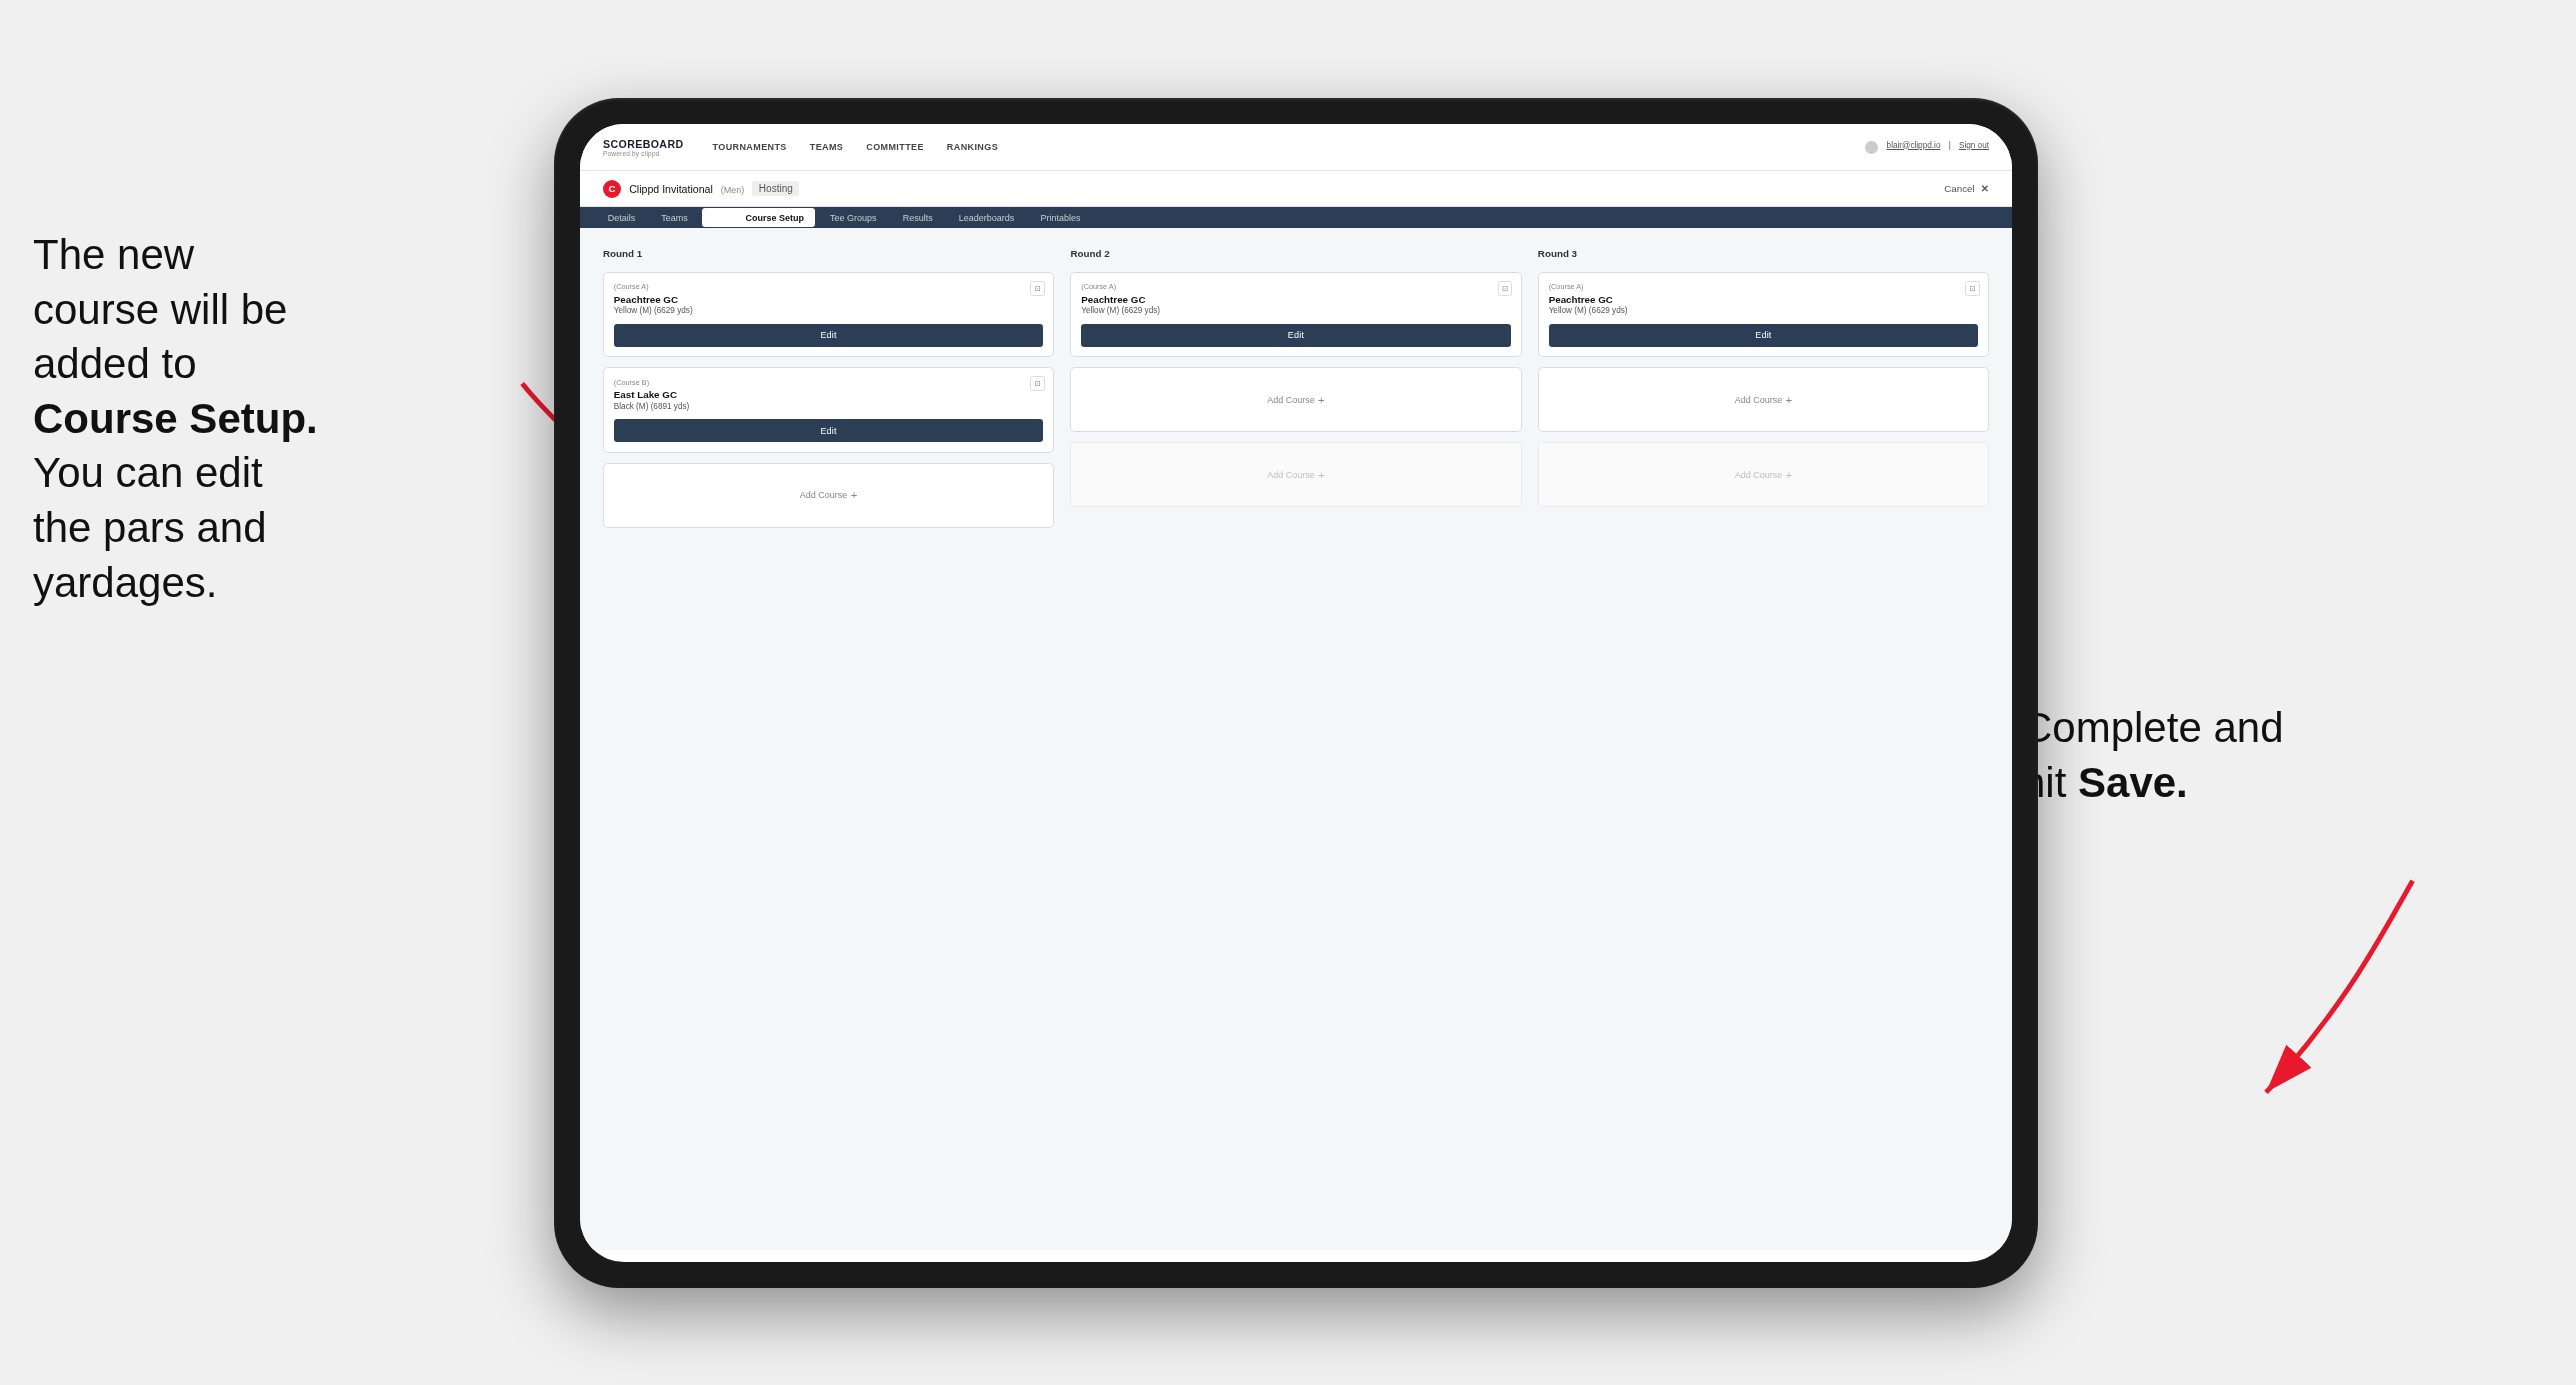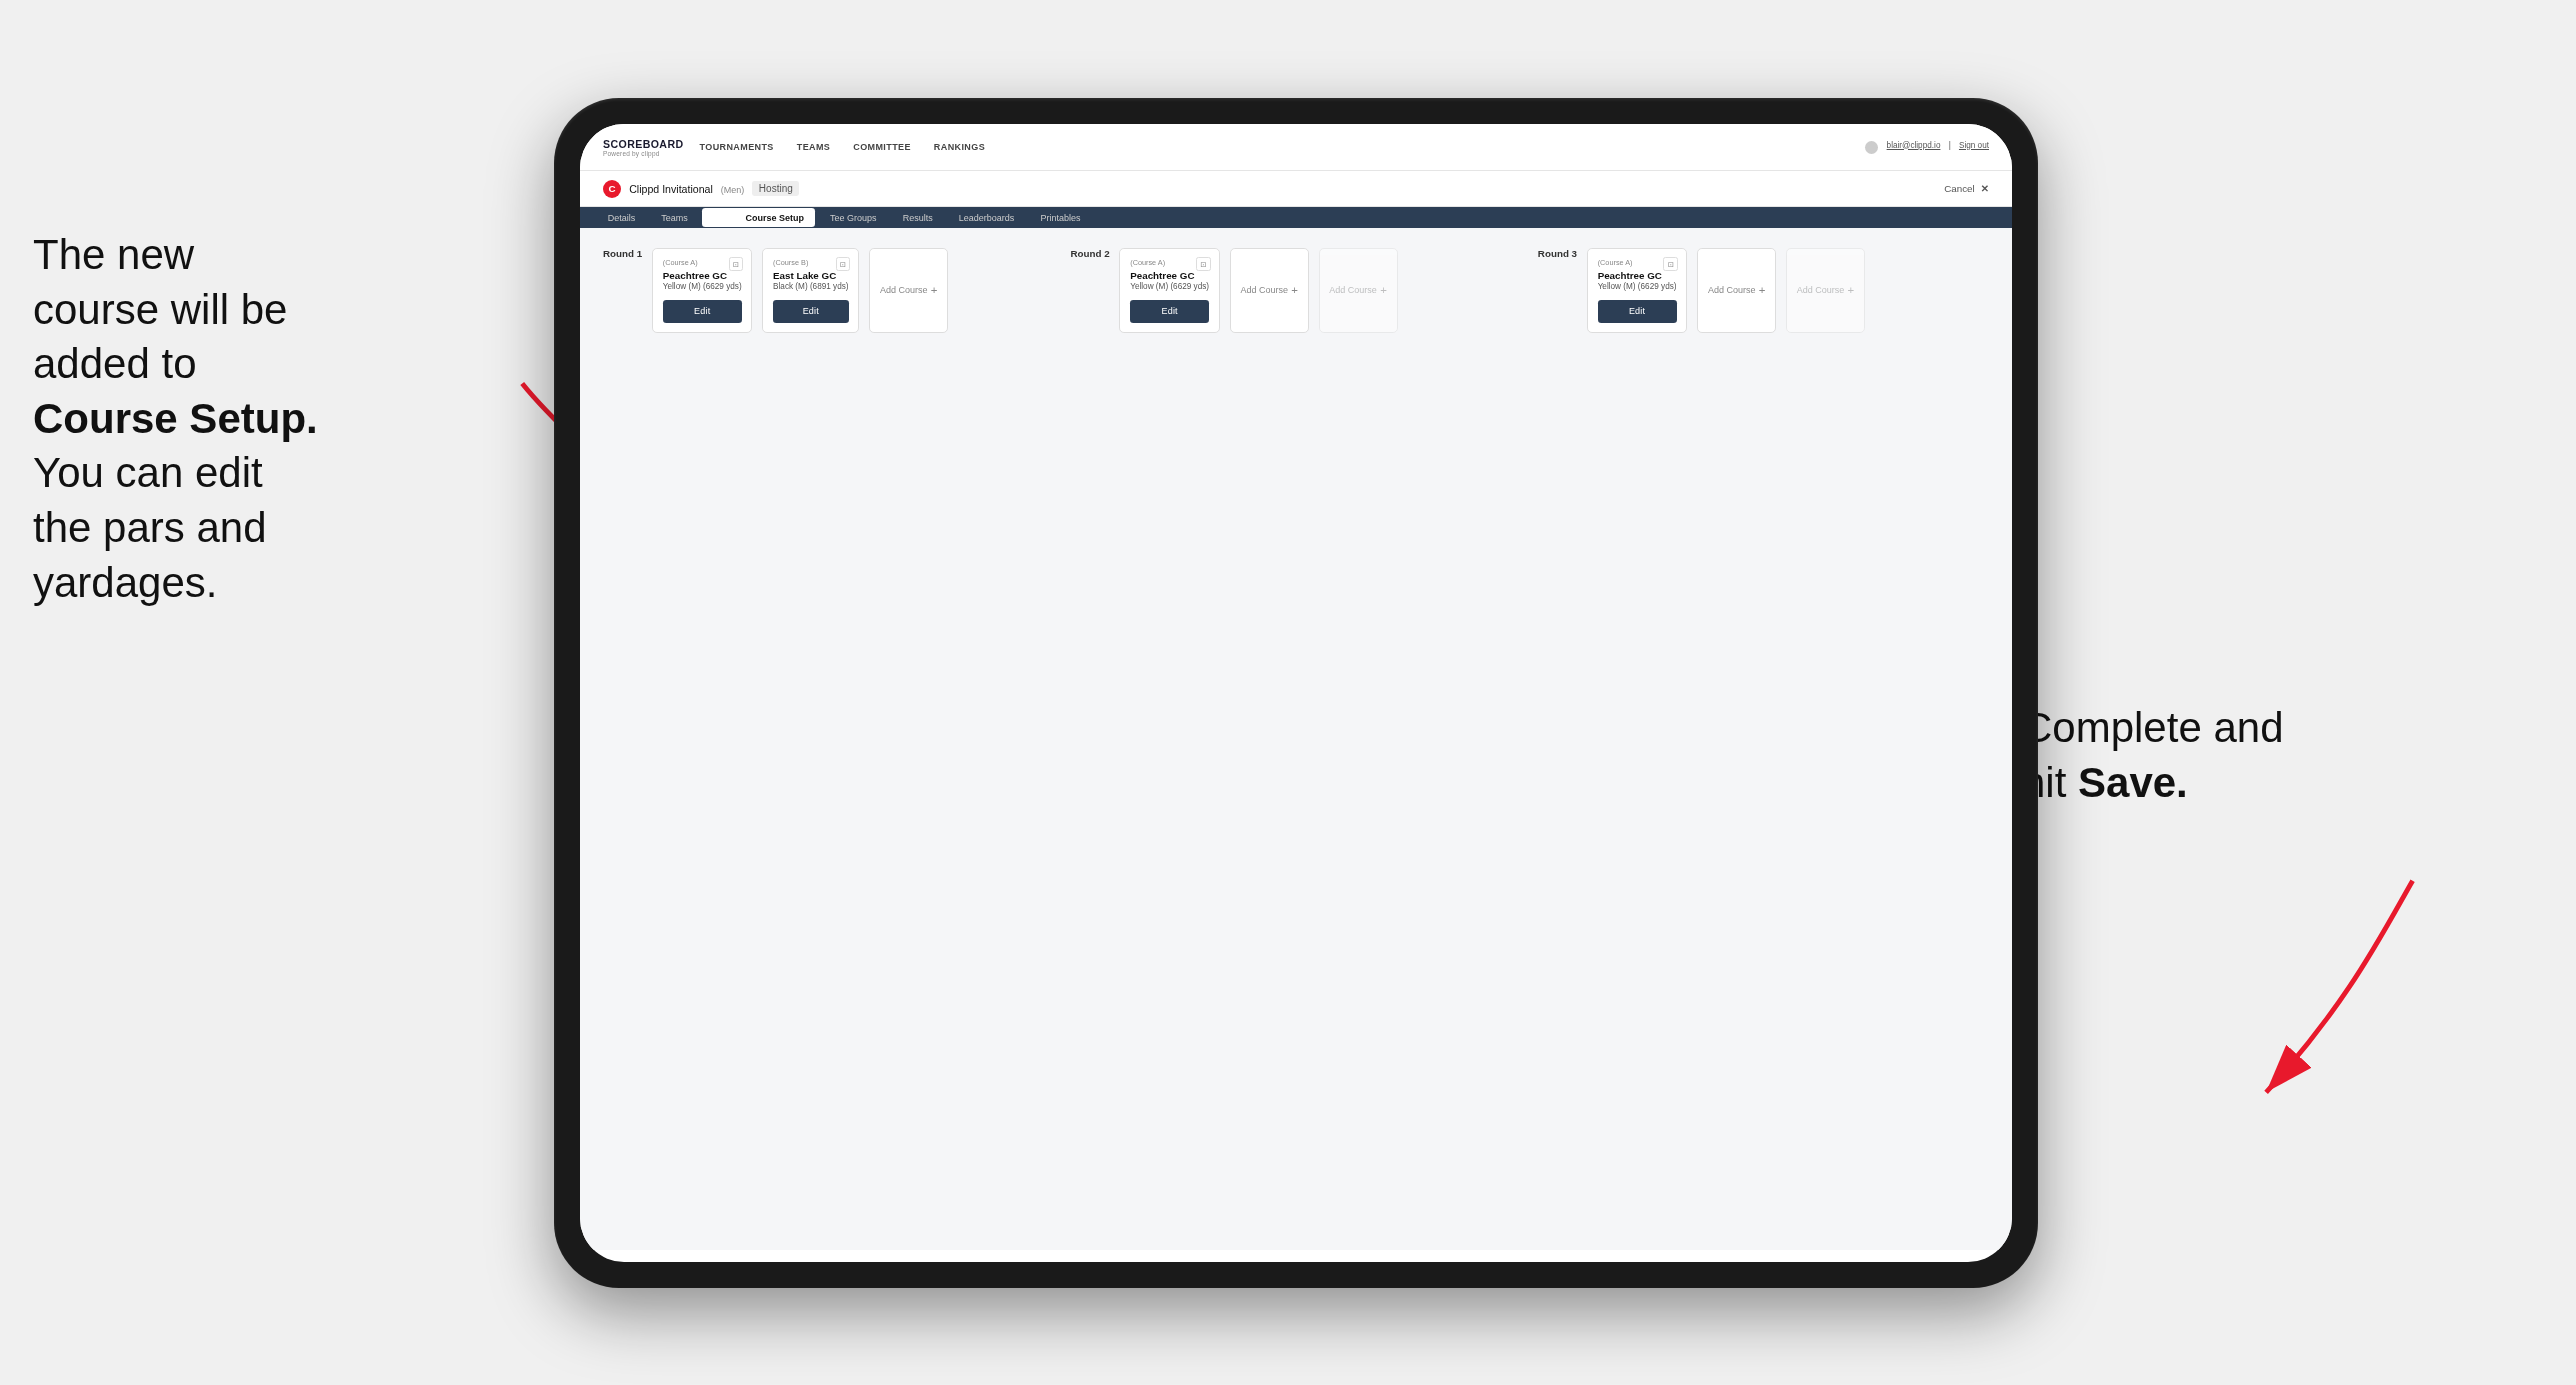--- a/index.html
+++ b/index.html
@@ -66,21 +66,21 @@
       border-bottom: 0.8px solid #e5e5e5;
       display: flex;
       align-items: center;
       padding: 0 23px;
       height: 47px;
     }
 
     .scoreboard-logo {
       display: flex;
       flex-direction: column;
-      margin-right: 16px;
+      margin-right: 29px;
     }
     .scoreboard-logo .logo-title {
       font-size: 10.6px;
       font-weight: 800;
       color: #1a1a2e;
       letter-spacing: 0.4px;
     }
     .scoreboard-logo .logo-sub {
       font-size: 6.5px;
       color: #888;
@@ -201,21 +201,21 @@
     }
 
     .rounds-grid {
       display: grid;
       grid-template-columns: 1fr 1fr 1fr;
       gap: 16.3px;
     }
 
     .round-column {
       display: flex;
-      flex-direction: row;
+      flex-direction: column;
       gap: 9.8px;
     }
 
     .round-label {
       font-size: 9.8px;
       font-weight: 600;
       color: #333;
       margin-bottom: 3.3px;
     }
 

